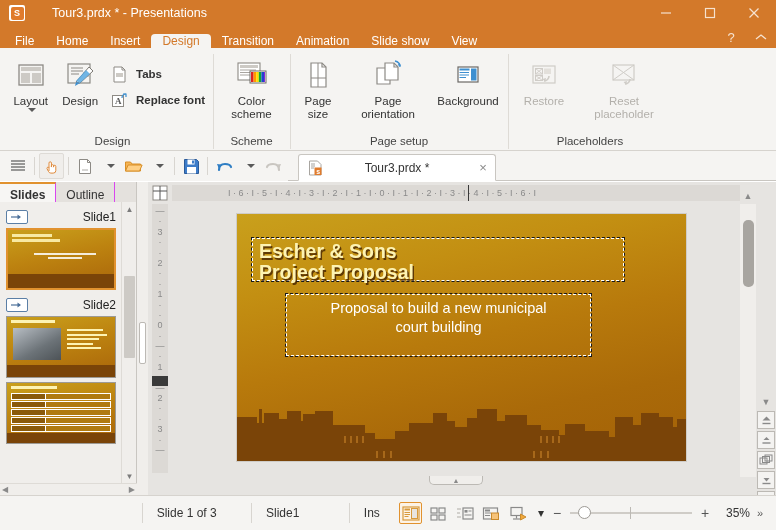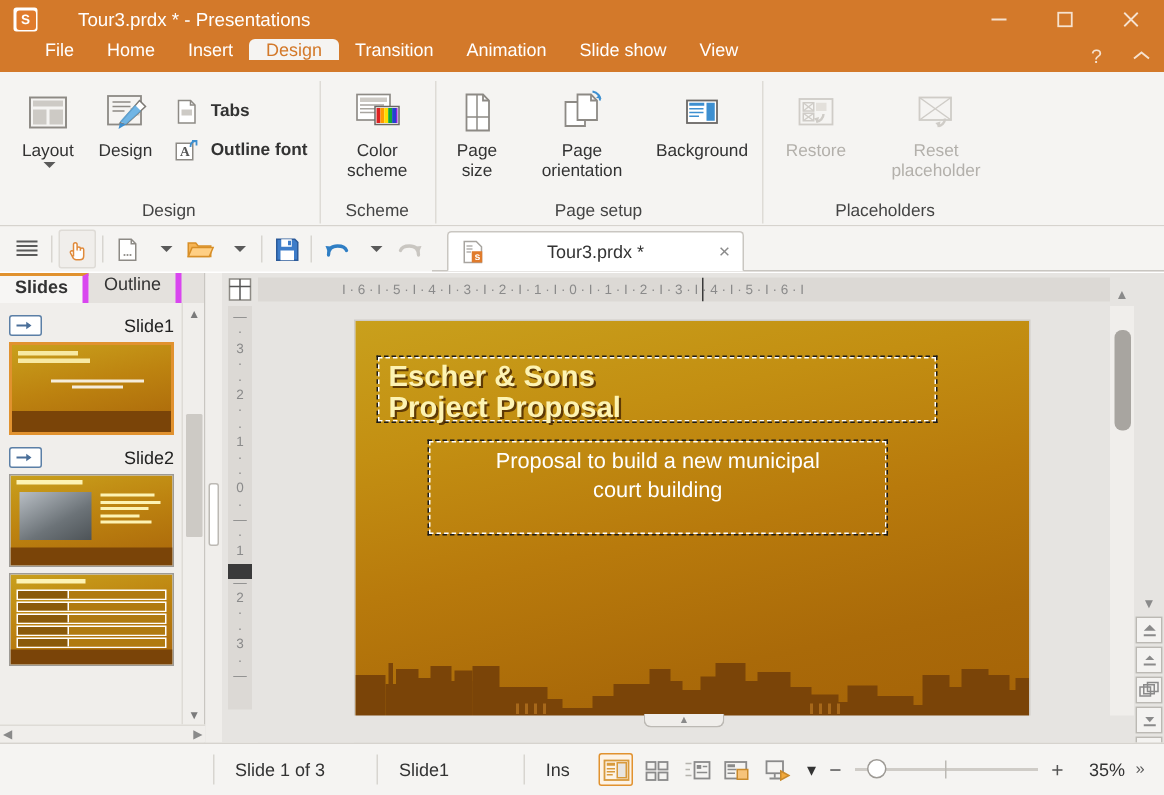--- a/index.html
+++ b/index.html
@@ -34,21 +34,21 @@
     width:44px; height:26px; display:flex; align-items:center; justify-content:center;
     color:#f2dcc8; font-size:13px;
   }
   .win-btn svg { display:block; }
 
   
   .tabbar {
     position:absolute; left:0; top:26px; width:776px; height:22px;
     background:#d3792a;
   }
-  .tabs { display:flex; height:22px; align-items:flex-start; padding-left:19px;}
+  .tabs { display:flex; height:22px; align-items:flex-end; padding-left:4px;}
   .tab {
     padding:0 11px; display:flex; align-items:center; color:#ffffff;
     font-size:12px; white-space:nowrap; position:relative;
   }
   .tab.active {
     background:#f5f4f2; color:#d3792a;
     border-top-left-radius:4px; border-top-right-radius:4px;
   }
   .tabbar-right{
     position:absolute; right:0; top:0; height:22px; display:flex; align-items:center;
@@ -107,22 +107,22 @@
   .doctab-label{ flex:1; text-align:center; }
   .doctab-close{ width:24px; text-align:center; color:#8a8a8a; font-size:13px;}
 
   
   .leftpanel{
     position:absolute; left:0; top:182px; width:137px; height:313px;
     background:#f0eeeb; border-right:1px solid #c9c6c1;
   }
   .lp-tabs{ display:flex; height:20px; background:#e4e1dd; }
   .lp-tab{
-    padding:0 10px; display:flex;align-items:flex-start; font-size:12px; color:#333;
-    border-right:4px solid #d946ef;
+    padding:0 10px; display:flex;align-items:flex-end; font-size:12px; color:#333;
+    border-right:1px solid #d946ef;
   }
   .lp-tab.active{ background:#f7f6f4; font-weight:bold; border-top:2px solid #e1922f; }
   .thumbs{ position:absolute; left:0; top:20px; width:122px; bottom:12px; background:#f0eeeb; overflow:hidden;}
   .thumb-item{ position:relative; padding:4px 6px 0 6px; }
   .thumb-head{ display:flex; align-items:center; justify-content:space-between; height:22px;}
   .thumb-badge{
     width:22px;height:14px;border:1px solid #5b7fa6; border-radius:2px; background:#fff;
     display:flex;align-items:center;justify-content:center; color:#4a6f99; font-size:9px;
   }
   .thumb-name{ font-size:12px; color:#222; }
@@ -163,21 +163,21 @@
   .vruler{
     position:absolute; left:4px; top:22px; width:16px; bottom:22px;
     background:#dcd9d5; color:#8a8a8a; font-size:9px; text-align:center;
     line-height:1.0; padding-top:3px; overflow:hidden;
   }
   .vruler div{ height:10.4px; }
   .vruler-cursor{ position:absolute; left:0; right:0; height:1px; background:#3a3a3a;}
 
   .canvas-area{ position:absolute; left:24px; top:22px; right:36px; bottom:18px; background:#e6e4e1;}
   .slide{
-    position:absolute; left:64px; top:9px; width:451px; height:282px;
+    position:absolute; left:64px; top:9px; width:451px; height:249px;
     border:1px solid #cfccc7;
     background:linear-gradient(170deg,#caa21a 0%,#c79113 18%,#bc7d0d 42%,#a86509 70%,#9c5c08 100%);
     overflow:hidden;
   }
   .sky{ position:absolute; inset:0;
     background:linear-gradient(168deg,#c9a01c 0%,#c38f12 25%,#b87a0c 50%,#aa6a09 75%,#a36107 100%);
   }
   .city{ position:absolute; left:0; right:0; bottom:0; height:56px; }
   .bld{ position:absolute; bottom:0; background:#7a4408; }
   .win{ position:absolute; background:#a7681a; width:2px; height:7px;}
@@ -354,21 +354,21 @@
           </div>
           <div class="smallbtn">
             <span class="ic">
               <svg width="17" height="17" viewBox="0 0 17 17">
                 <rect x="1.5" y="3.5" width="11" height="11" fill="#fff" stroke="#8d8a85" stroke-width="1"></rect>
                 <text x="4" y="12" font-size="9" fill="#555" font-family="Liberation Serif, serif">A</text>
                 <path d="M12 2 l3 0 l0 3" fill="none" stroke="#3d8fd0" stroke-width="1.2"></path>
                 <path d="M15 2 q-4 0 -4 4" fill="none" stroke="#3d8fd0" stroke-width="1.2"></path>
               </svg>
             </span>
-            <span>Outline font</span>
+            <span>Replace font</span>
           </div>
         </div>
         <div class="grp-label">Design</div>
       </div>
 
       <div class="rgroup rgroup-wrap" style="width:77px;">
         <div class="bigbtn" style="width:77px;">
           <span class="ic">
             <svg width="36" height="30" viewBox="0 0 36 30">
               <rect x="4" y="3" width="22" height="17" fill="#fff" stroke="#8d8a85" stroke-width="1.1"></rect>

